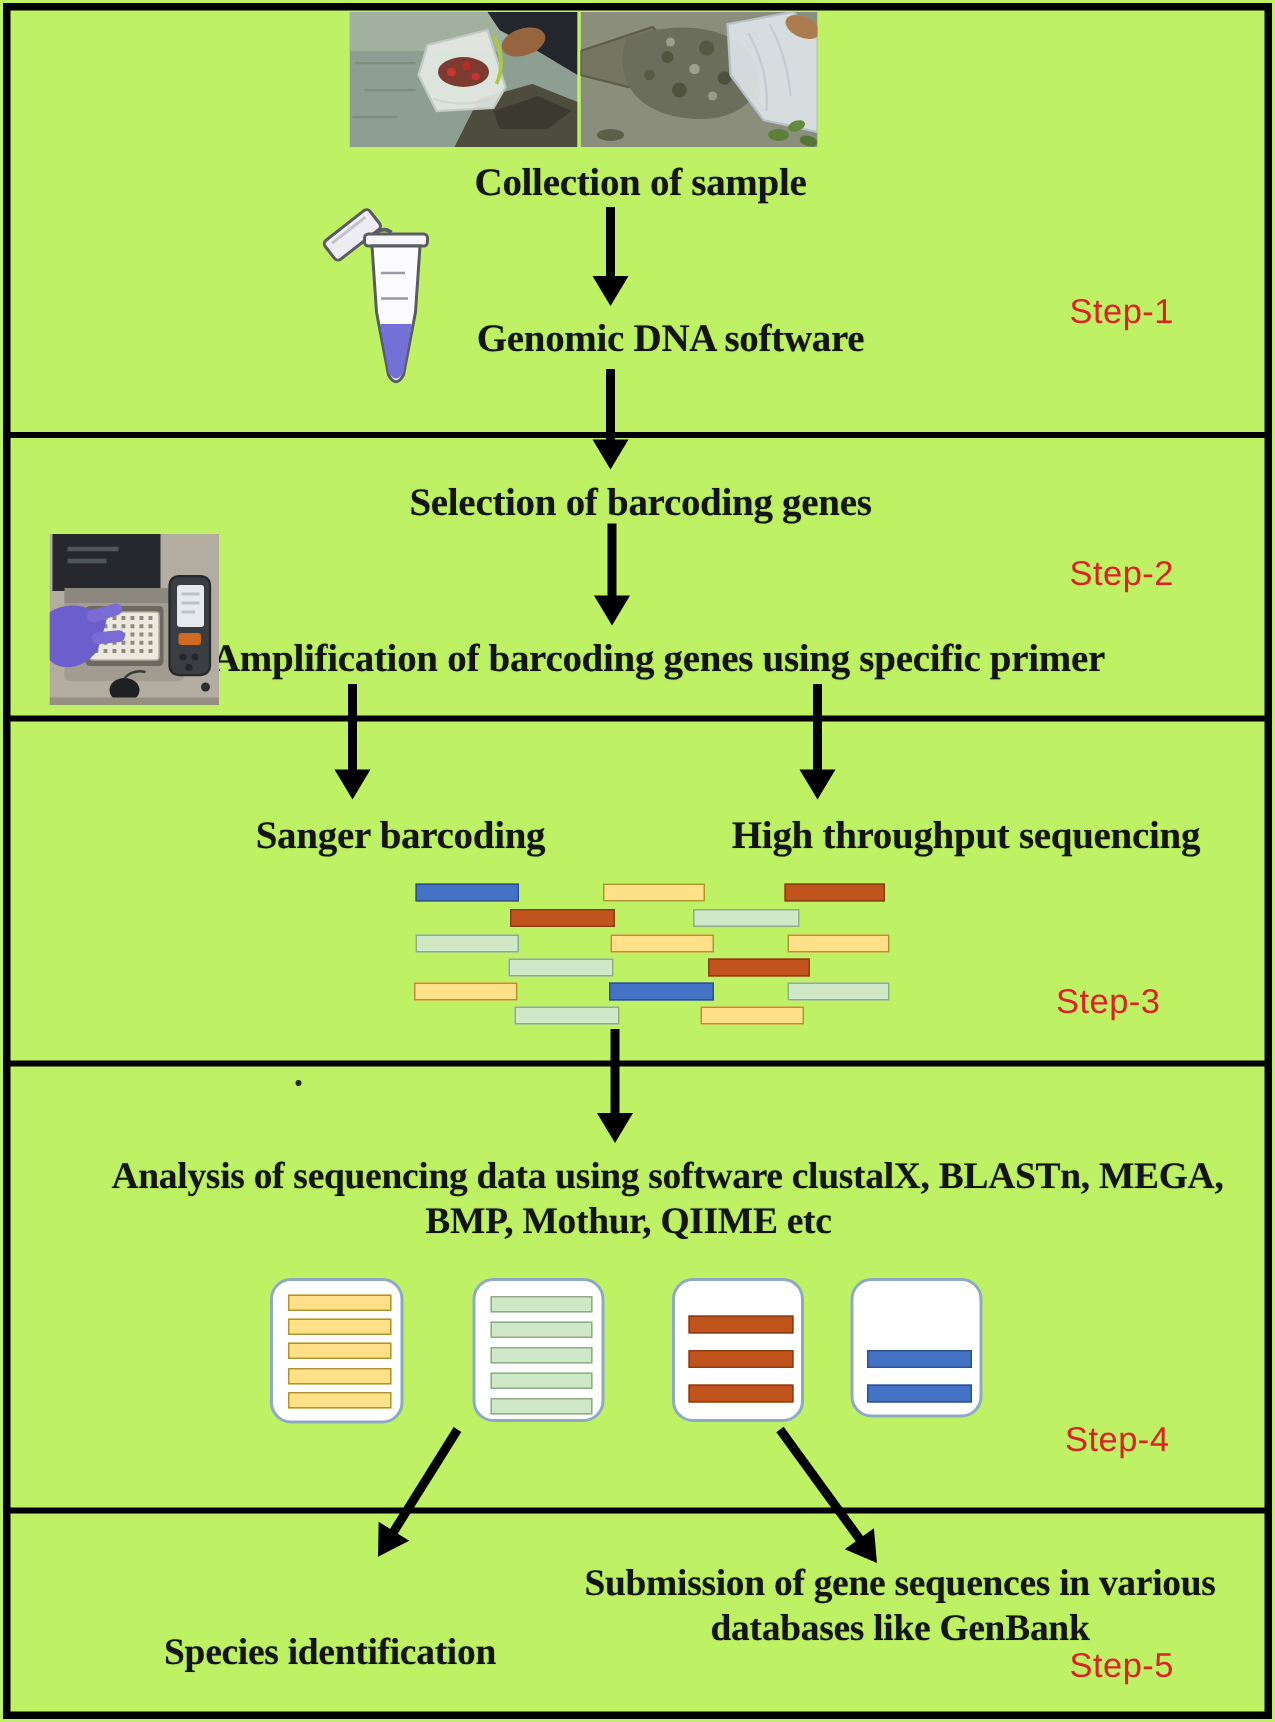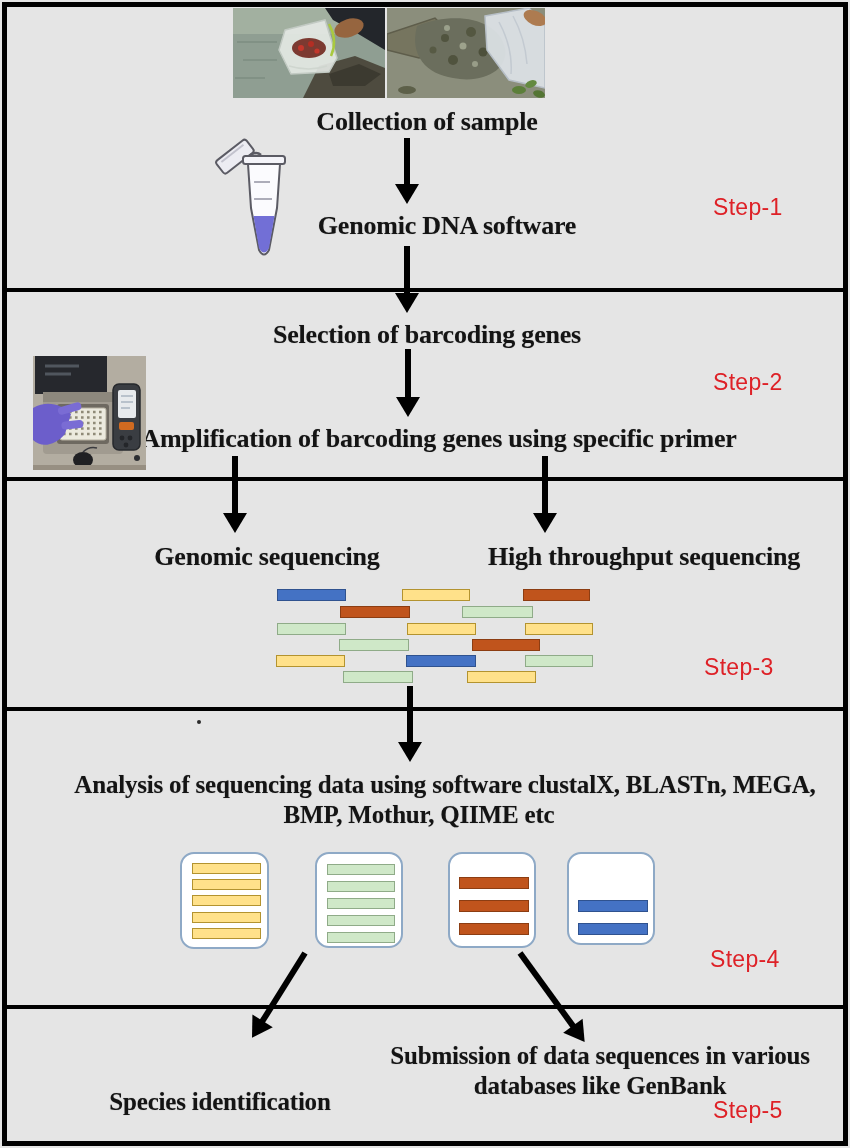--- a/index.html
+++ b/index.html
@@ -1,16 +1,16 @@
 <!DOCTYPE html>
 <html style="--blue: #4472c4; --blue-border: #2f528f; --yellow: #ffe18a; --yellow-border: #b3932f; --orange: #c0541c; --orange-border: #8c3d12; --green: #cfe8c8; --green-border: #8fab88; --step-red: #de2127; --box-border: #8ea9c6;"><head>
 <meta charset="utf-8">
 <style>
   html,body{margin:0;padding:0;background:#fff;}
-  #page{position:relative;width:850px;height:1148px;background:#e5e5e5;overflow:hidden;
+  #page{position:relative;width:850px;height:1148px;background:#bef264;overflow:hidden;
         font-family:"Liberation Serif",serif;}
   .frame{position:absolute;inset:2px;border:5px solid #000;pointer-events:none;z-index:40;}
   .divider{position:absolute;left:4px;right:4px;height:4px;background:#000;z-index:5;}
 
   .heading{position:absolute;text-align:center;font-weight:bold;color:#141414;
            font-size:26px;line-height:1.1;letter-spacing:-0.2px;
            text-shadow:0 0 1px rgba(0,0,0,0.28);}
   .heading.small{font-size:25px;padding-left:20px;}
   .step-badge{position:absolute;font-family:"Liberation Sans",sans-serif;
               font-size:23px;color:var(--step-red);letter-spacing:0.3px;z-index:20;}
@@ -165,21 +165,21 @@
 
   <div class="varrow" style="left:223px;top:456px;height:77px;z-index:16">
     <span class="shaft"></span>
     <span class="head"></span>
   </div>
   <div class="varrow" style="left:533px;top:456px;height:77px;z-index:16">
     <span class="shaft"></span>
     <span class="head"></span>
   </div>
 
-  <div class="heading" style="left:117px;top:543px;width:300px">Genomic sequencing</div>
+  <div class="heading" style="left:117px;top:543px;width:300px">Sanger barcoding</div>
   <div class="heading" style="left:474px;top:543px;width:340px">High throughput sequencing</div>
 
   <div id="reads">
       <div class="read-bar c-blue" style="left: 7px; top: 3px; width: 69px;"></div>
       <div class="read-bar c-yellow" style="left: 132px; top: 3px; width: 68px;"></div>
       <div class="read-bar c-orange" style="left: 253px; top: 3px; width: 67px;"></div>
       <div class="read-bar c-orange" style="left: 70px; top: 20px; width: 70px;"></div>
       <div class="read-bar c-green" style="left: 192px; top: 20px; width: 71px;"></div>
       <div class="read-bar c-green" style="left: 7px; top: 37px; width: 69px;"></div>
       <div class="read-bar c-yellow" style="left: 137px; top: 37px; width: 69px;"></div>
@@ -236,18 +236,18 @@
   <div class="varrow diag" style="left:293px;top:953px;height:100px;transform:rotate(32deg);z-index:16">
     <span class="shaft"></span>
     <span class="head"></span>
   </div>
   <div class="varrow diag" style="left:508px;top:953px;height:110px;transform:rotate(-36deg);z-index:16">
     <span class="shaft"></span>
     <span class="head"></span>
   </div>
 
   <div class="heading small" style="left:50px;top:1088px;width:300px">Species identification</div>
-  <div class="heading small" style="left:360px;top:1042px;width:440px">Submission of data sequences in various</div>
+  <div class="heading small" style="left:360px;top:1042px;width:440px">Submission of gene sequences in various</div>
   <div class="heading small" style="left:360px;top:1072px;width:440px">databases like GenBank</div>
 
   <div class="step-badge" style="left:713px;top:1097px">Step-5</div>
 
 </div>
 
 </body></html>

